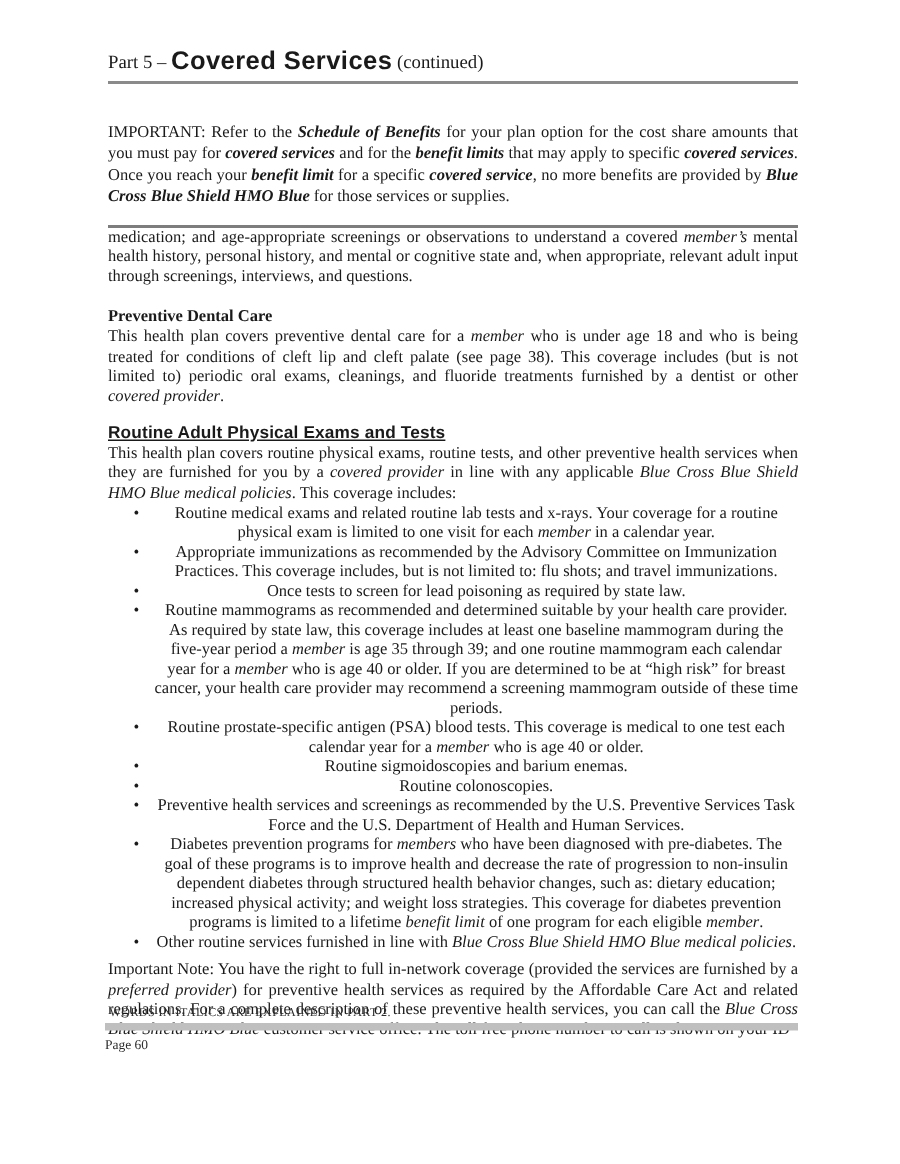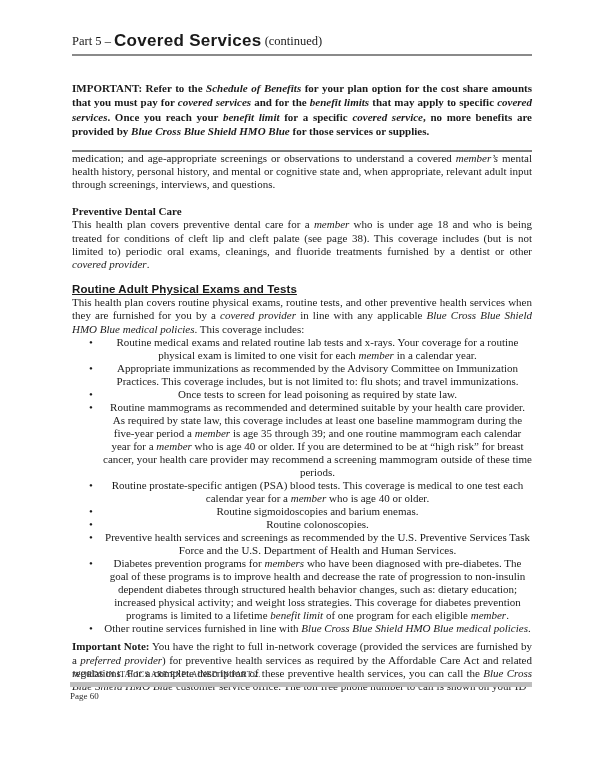--- a/index.html
+++ b/index.html
@@ -26,21 +26,21 @@
   .mt16{margin-top:16px;} .mt10{margin-top:10px;}
   h3.serif-head{font-size:11px;line-height:13.4px;font-weight:bold;margin:13px 0 0 0;}
   h3.sans-head{
     font-family:"Liberation Sans",sans-serif;font-size:11.5px;line-height:14px;
     font-weight:bold;text-decoration:underline;margin:10px 0 0 0;letter-spacing:0.1px;
   }
   ul.bullets{margin:0;padding:0;font-size:11px;line-height:13px;}
   ul.bullets li{list-style:none;padding-left:31px;position:relative;text-align:center;}
   ul.bullets li::before{content:"\2022";position:absolute;left:17px;top:0;}
   .seg-i{font-style:italic;}
-  .seg-b{font-weight:bold;margin-top:48px;}
+  .seg-b{font-weight:normal;margin-top:48px;}
   .seg-bi{font-weight:bold;font-style:italic;}
   
   .footer{position:absolute;left:70px;top:670px;width:462px;font-family:Liberation Serif, serif;}
   .footer-note{font-size:8px;color:#2d2d2d;letter-spacing:0.3px;padding-left:3px;line-height:10px;}
   .footer-bar{height:5px;background:#bfbfbf;margin-top:2px;}
   .footer-page{text-align:left;font-size:9px;color:#2d2d2d;margin-top:4px;line-height:10px;}
 </style>
 </head>
 <body>
 

